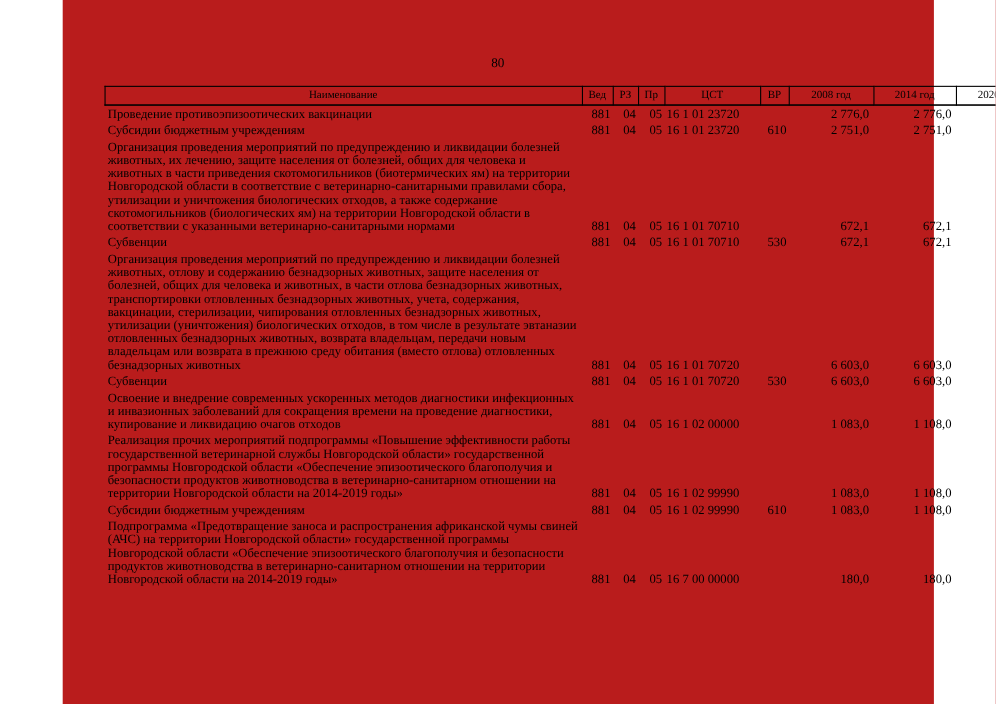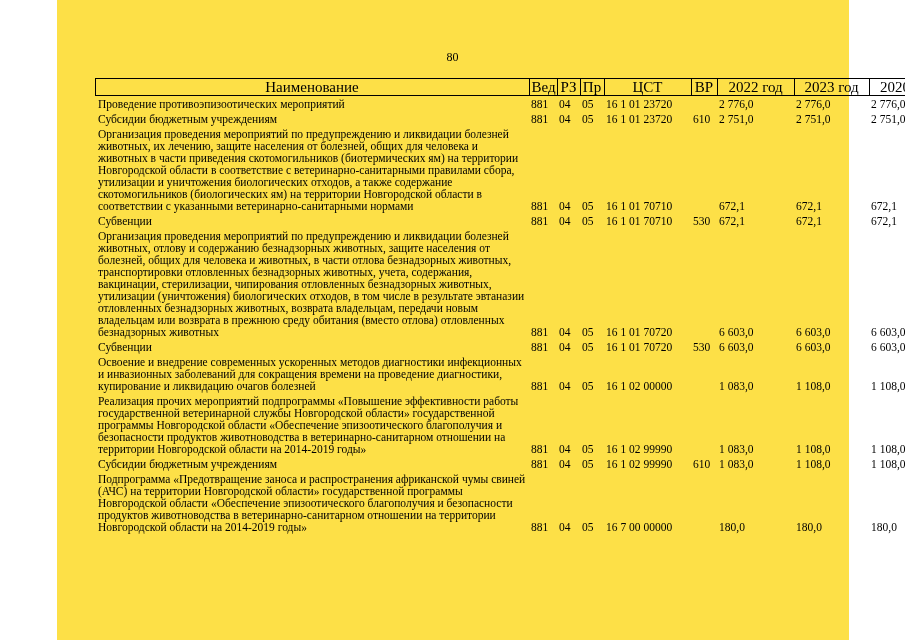--- a/index.html
+++ b/index.html
@@ -2,21 +2,21 @@
 <html><head>
 <meta charset="utf-8">
 <style>
   * { margin:0; padding:0; box-sizing:border-box; }
   html,body { background:#ffffff; }
   .page {
     position:relative;
     width:792px;
     height:640px;
     margin:0 auto;
-    background:#fde047;
+    background:#b91c1c;
     font-family:"Liberation Serif", serif;
     color:#000;
   }
   .page-number {
     position:absolute;
     top:50px;
     left:0;
     width:100%;
     text-align:center;
     font-size:12px;
@@ -29,32 +29,32 @@
     border-collapse:collapse;
     table-layout:fixed;
     font-size:11.5px;
     line-height:12px;
   }
   thead th {
     border:1px solid #000;
     font-weight:normal;
     text-align:center;
     padding:2px 2px;
-    font-size:15px;
+    font-size:10px;
     overflow:hidden;
     white-space:nowrap;
   }
   tbody td {
     vertical-align:bottom;
     padding:2px 2px 1px 2px;
   }
   td.col-name { text-align:left; padding-left:3px; }
-  td.col-code { text-align:left; white-space:nowrap;margin-top:28px; }
+  td.col-code { text-align:right; white-space:nowrap;margin-top:28px; }
   td.col-cst  { text-align:left; white-space:nowrap; }
-  td.col-num  { text-align:left; white-space:nowrap; padding-right:4px; }
+  td.col-num  { text-align:right; white-space:nowrap; padding-right:4px; }
 </style>
 </head>
 <body>
 
 <div class="page">
 
   <div class="page-number">80</div>
 
   <table class="budget">
     <colgroup>
@@ -69,28 +69,28 @@
       <col style="width:76px">
     </colgroup>
     <thead>
       <tr>
         <th>Наименование</th>
         <th>Вед</th>
         <th>РЗ</th>
         <th>Пр</th>
         <th>ЦСТ</th>
         <th>ВР</th>
-        <th>2022 год</th>
-        <th>2023 год</th>
+        <th>2008 год</th>
+        <th>2014 год</th>
         <th>2020 год</th>
       </tr>
     </thead>
     <tbody>
         <tr>
-          <td class="col-name">Проведение противоэпизоотических мероприятий</td>
+          <td class="col-name">Проведение противоэпизоотических вакцинации</td>
           <td class="col-code">881</td>
           <td class="col-code">04</td>
           <td class="col-code">05</td>
           <td class="col-cst">16 1 01 23720</td>
           <td class="col-code"></td>
           <td class="col-num">2 776,0</td>
           <td class="col-num">2 776,0</td>
           <td class="col-num">2 776,0</td>
         </tr>
         <tr>
@@ -142,21 +142,21 @@
           <td class="col-code">881</td>
           <td class="col-code">04</td>
           <td class="col-code">05</td>
           <td class="col-cst">16 1 01 70720</td>
           <td class="col-code">530</td>
           <td class="col-num">6 603,0</td>
           <td class="col-num">6 603,0</td>
           <td class="col-num">6 603,0</td>
         </tr>
         <tr>
-          <td class="col-name">Освоение и внедрение современных ускоренных методов диагностики инфекционных и инвазионных заболеваний для сокращения времени на проведение диагностики, купирование и ликвидацию очагов болезней</td>
+          <td class="col-name">Освоение и внедрение современных ускоренных методов диагностики инфекционных и инвазионных заболеваний для сокращения времени на проведение диагностики, купирование и ликвидацию очагов отходов</td>
           <td class="col-code">881</td>
           <td class="col-code">04</td>
           <td class="col-code">05</td>
           <td class="col-cst">16 1 02 00000</td>
           <td class="col-code"></td>
           <td class="col-num">1 083,0</td>
           <td class="col-num">1 108,0</td>
           <td class="col-num">1 108,0</td>
         </tr>
         <tr>

